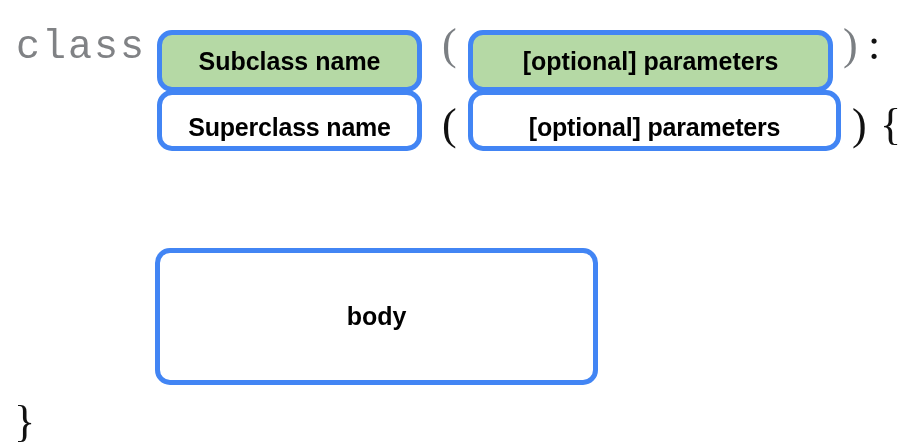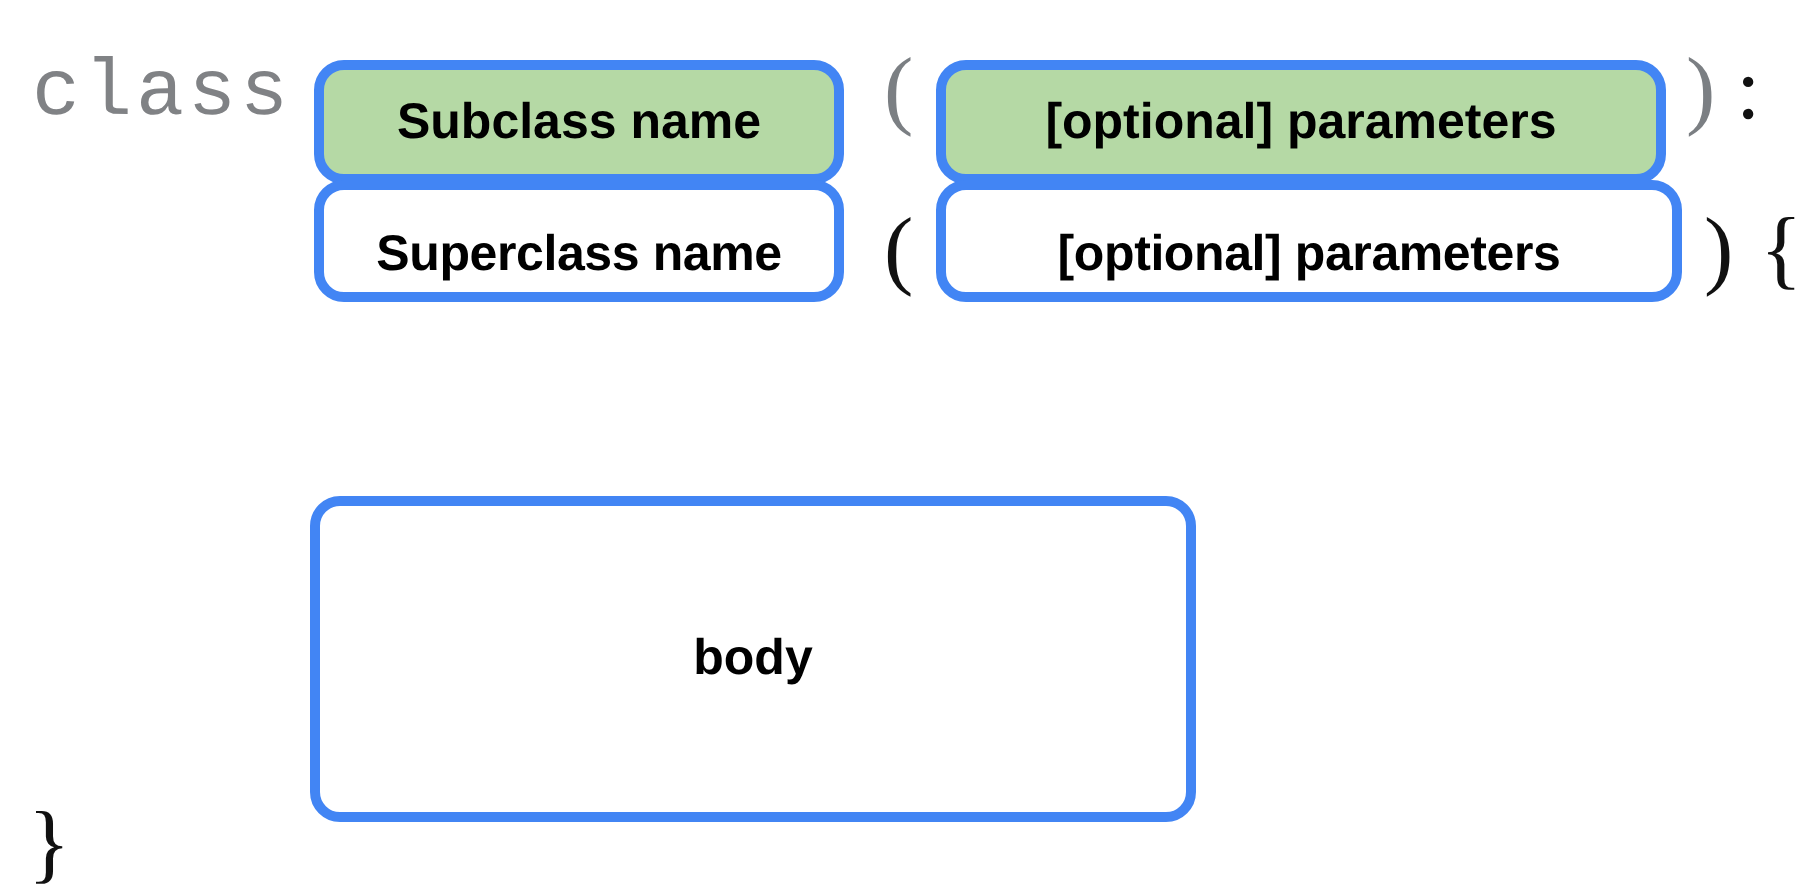--- a/index.html
+++ b/index.html
@@ -73,21 +73,21 @@
 
   #params-box-1       { left: 468px; top: 10px;  width: 365px; height: 62px; }
   #params-box-2       { left: 468px; top: 90px;  width: 373px; height: 61px; }
 
   #paren-close-1      { left: 843px; top: 23px; }
   #colon-1            { left: 868px; top: 23px; }
 
   #paren-close-2      { left: 852px; top: 103px; }
   #brace-open-2       { left: 880px; top: 103px; }
 
-  #body-box           { left: 155px; top: 248px; width: 443px; height: 163px; }
+  #body-box           { left: 155px; top: 248px; width: 443px; height: 137px; }
 
   #brace-close        { left: 14px;  top: 400px; }
 </style>
 </head>
 <body>
 
 <div id="canvas">
 
   <div class="kw" id="class-keyword">class</div>
 

